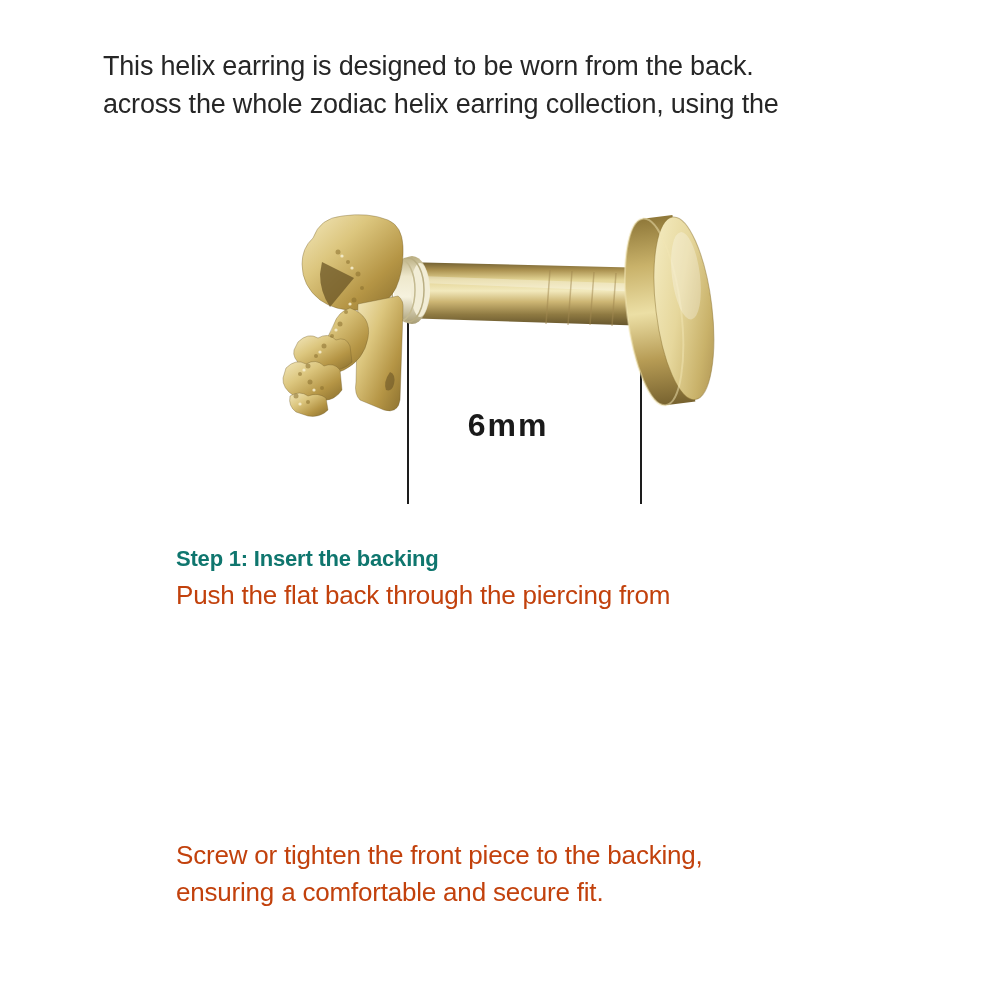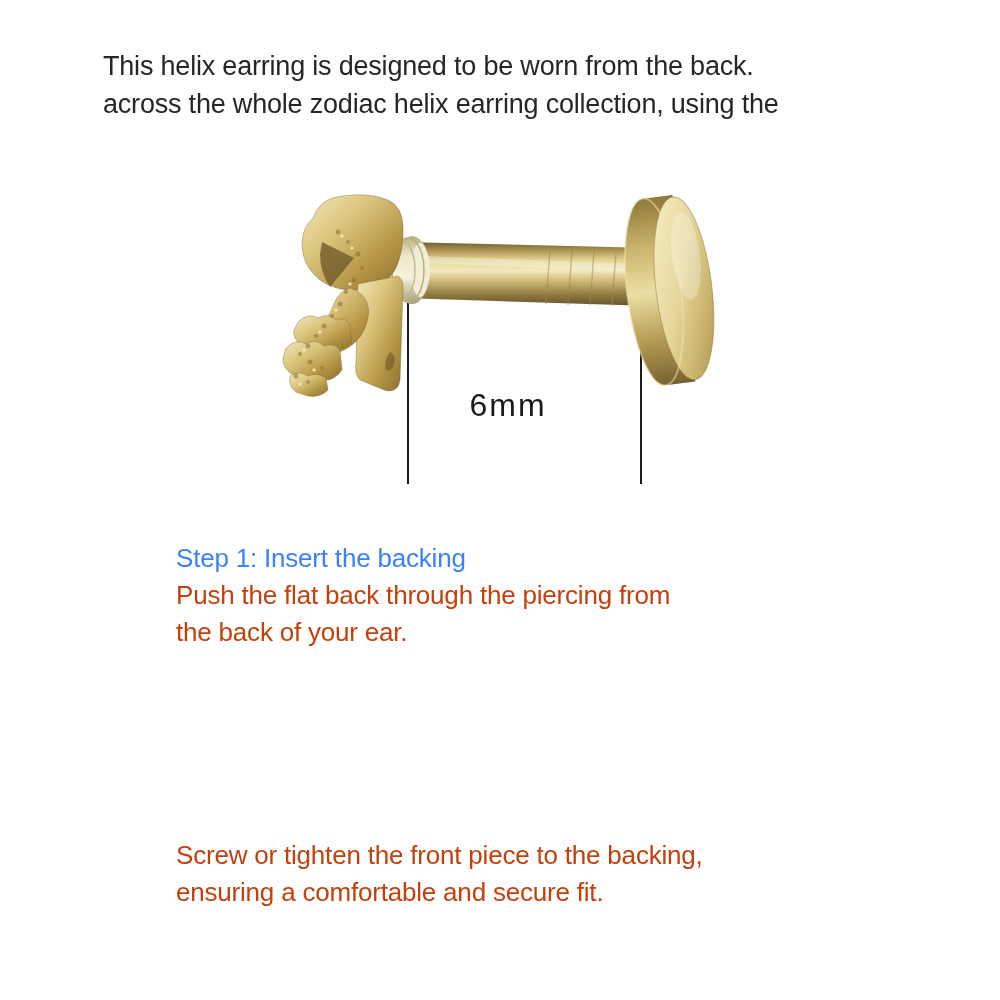--- a/index.html
+++ b/index.html
@@ -5,26 +5,26 @@
   html,body{margin:0;padding:0;background:#ffffff;}
   .canvas{
     position:relative;width:1000px;height:1000px;background:#ffffff;
     font-family:"Liberation Sans","DejaVu Sans",sans-serif;
     color:#262626;overflow:hidden;padding-left:12px;
   }
   .intro{
     position:absolute;left:103px;top:47px;width:860px;
     font-size:27px;line-height:38px;letter-spacing:-0.2px;font-weight:400;
   }
-  .figure-wrap{position:absolute;left:250px;top:184px;width:540px;height:320px;}
+  .figure-wrap{position:absolute;left:250px;top:204px;width:540px;height:320px;font-weight:bold;}
   .step{position:absolute;left:176px;width:760px;font-size:26px;line-height:37px;}
   .step-1{top:540px;}
   .step-2{top:695px;}
   .step-3{top:837px;}
-  .step-heading{font-weight:400;font-size:26px;letter-spacing:-0.2px;color:#3b82f6;}
+  .step-heading{font-weight:700;font-size:22px;letter-spacing:-0.2px;color:#0f766e;}
   .step-line{font-weight:400;letter-spacing:-0.2px;color:#c2410c;}
   .measure-label{
     font-size:32px;letter-spacing:2px;fill:#1a1a1a;
     font-family:"Liberation Sans","DejaVu Sans",sans-serif;
   }
 </style>
 </head>
 <body>
 
 <div class="canvas">
@@ -142,21 +142,20 @@
         <ellipse cx="440" cy="74" rx="14" ry="44" fill="#ffffff" opacity="0.28"></ellipse>
       </g>
 
       <text x="258" y="232" text-anchor="middle" class="measure-label">6mm</text>
     </svg>
   </div>
 
   <div class="step step-1">
     <div class="step-heading">Step 1: Insert the backing</div>
     <div class="step-line">Push the flat back through the piercing from</div>
-    <div class="step-line">the back of your ear.</div>
   </div>
 
 
   <div class="step step-3">
     <div class="step-line">Screw or tighten the front piece to the backing,</div>
     <div class="step-line">ensuring a comfortable and secure fit.</div>
   </div>
 
 </div>
 

